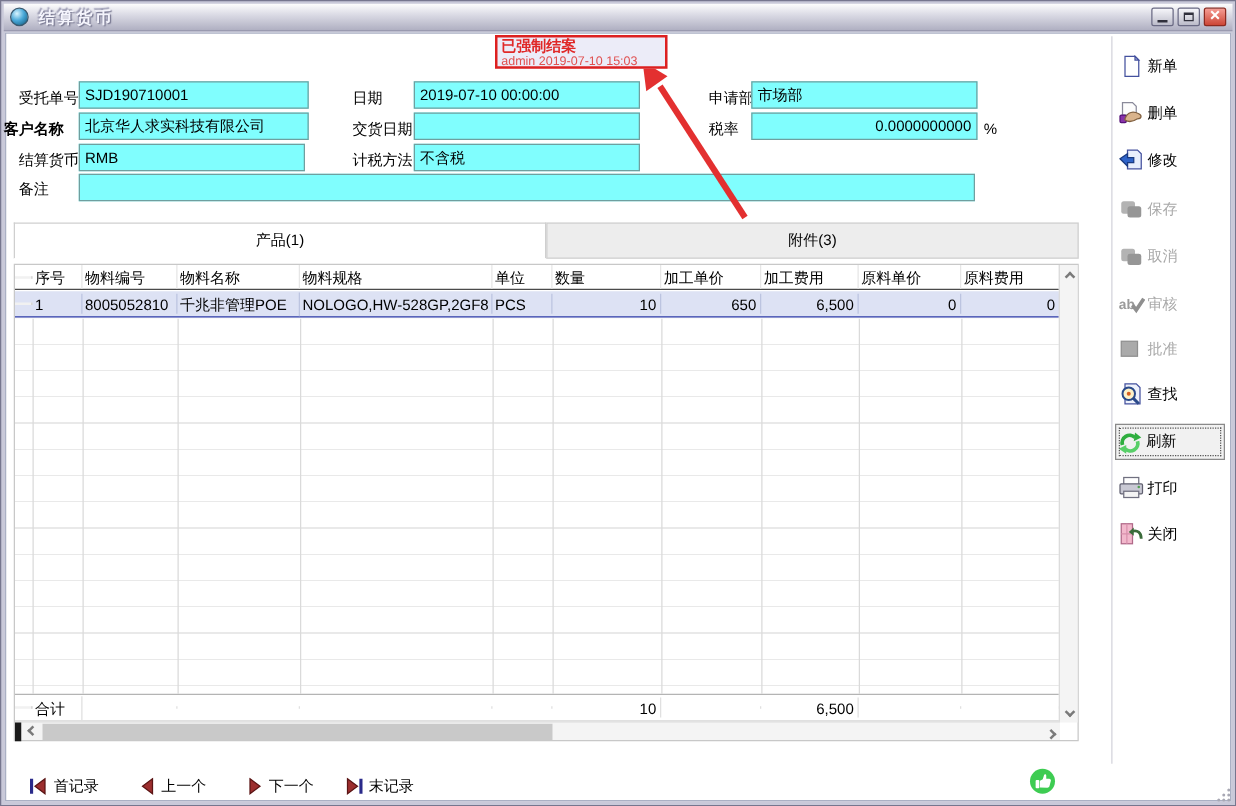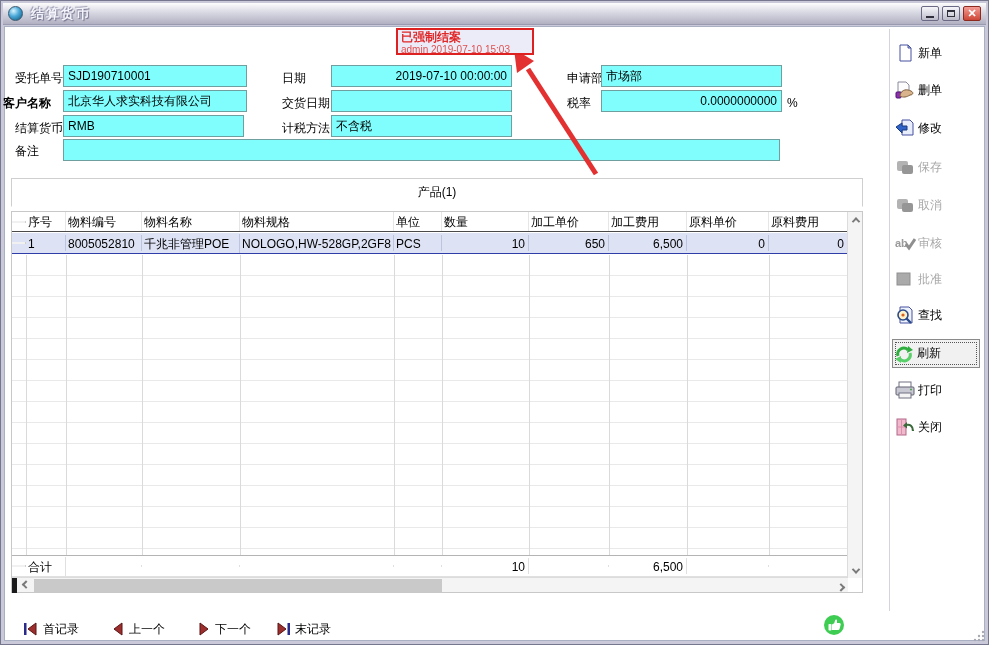--- a/index.html
+++ b/index.html
@@ -166,34 +166,35 @@
   <div class="flabel" style="left:14px; top:69px;">受托单号</div>
   <input class="field" style="left: 62px; top: 64px; width: 184px;" value="SJD190710001">
   <div class="flabel" style="left:2px; top:94px;font-weight:bold;">客户名称</div>
   <input class="field" style="left: 62px; top: 89px; width: 184px;" value="北京华人求实科技有限公司">
   <div class="flabel" style="left:14px; top:119px;">结算货币</div>
   <input class="field" style="left: 62px; top: 114px; width: 181px;" value="RMB">
   <div class="flabel" style="left:14px; top:142px;">备注</div>
   <input class="field" style="left: 62px; top: 138px; width: 717px;" value="">
 
   <div class="flabel" style="left:281px; top:69px;">日期</div>
-  <input class="field" style="left: 330px; top: 64px; width: 181px; text-align: right;" value="2019-07-10 00:00:00">
+  <input class="field" style="left: 330px; top: 64px; width: 181px;" value="2019-07-10 00:00:00">
   <div class="flabel" style="left:281px; top:94px;">交货日期</div>
   <input class="field" style="left: 330px; top: 89px; width: 181px;" value="">
   <div class="flabel" style="left:281px; top:119px;">计税方法</div>
   <input class="field" style="left: 330px; top: 114px; width: 181px;" value="不含税">
 
   <div class="flabel" style="left:566px; top:69px;">申请部门</div>
   <input class="field" style="left: 600px; top: 64px; width: 181px;" value="市场部">
   <div class="flabel" style="left:566px; top:94px;">税率</div>
   <input class="field num" style="left: 600px; top: 89px; width: 181px;" value="0.0000000000">
   <div class="flabel" style="left:786px; top:95px;">%</div>
 
   <div id="tabstrip">
     <div class="tab active">产品(1)</div>
+    <div class="tab inactive">附件(3)</div>
   </div>
 
   <div id="grid">
 
     <div class="grow" id="ghead">
       <div class="gcell c-sel"></div>
       <div class="gcell c0">序号</div>
       <div class="gcell c1">物料编号</div>
       <div class="gcell c2">物料名称</div>
       <div class="gcell c3">物料规格</div>

